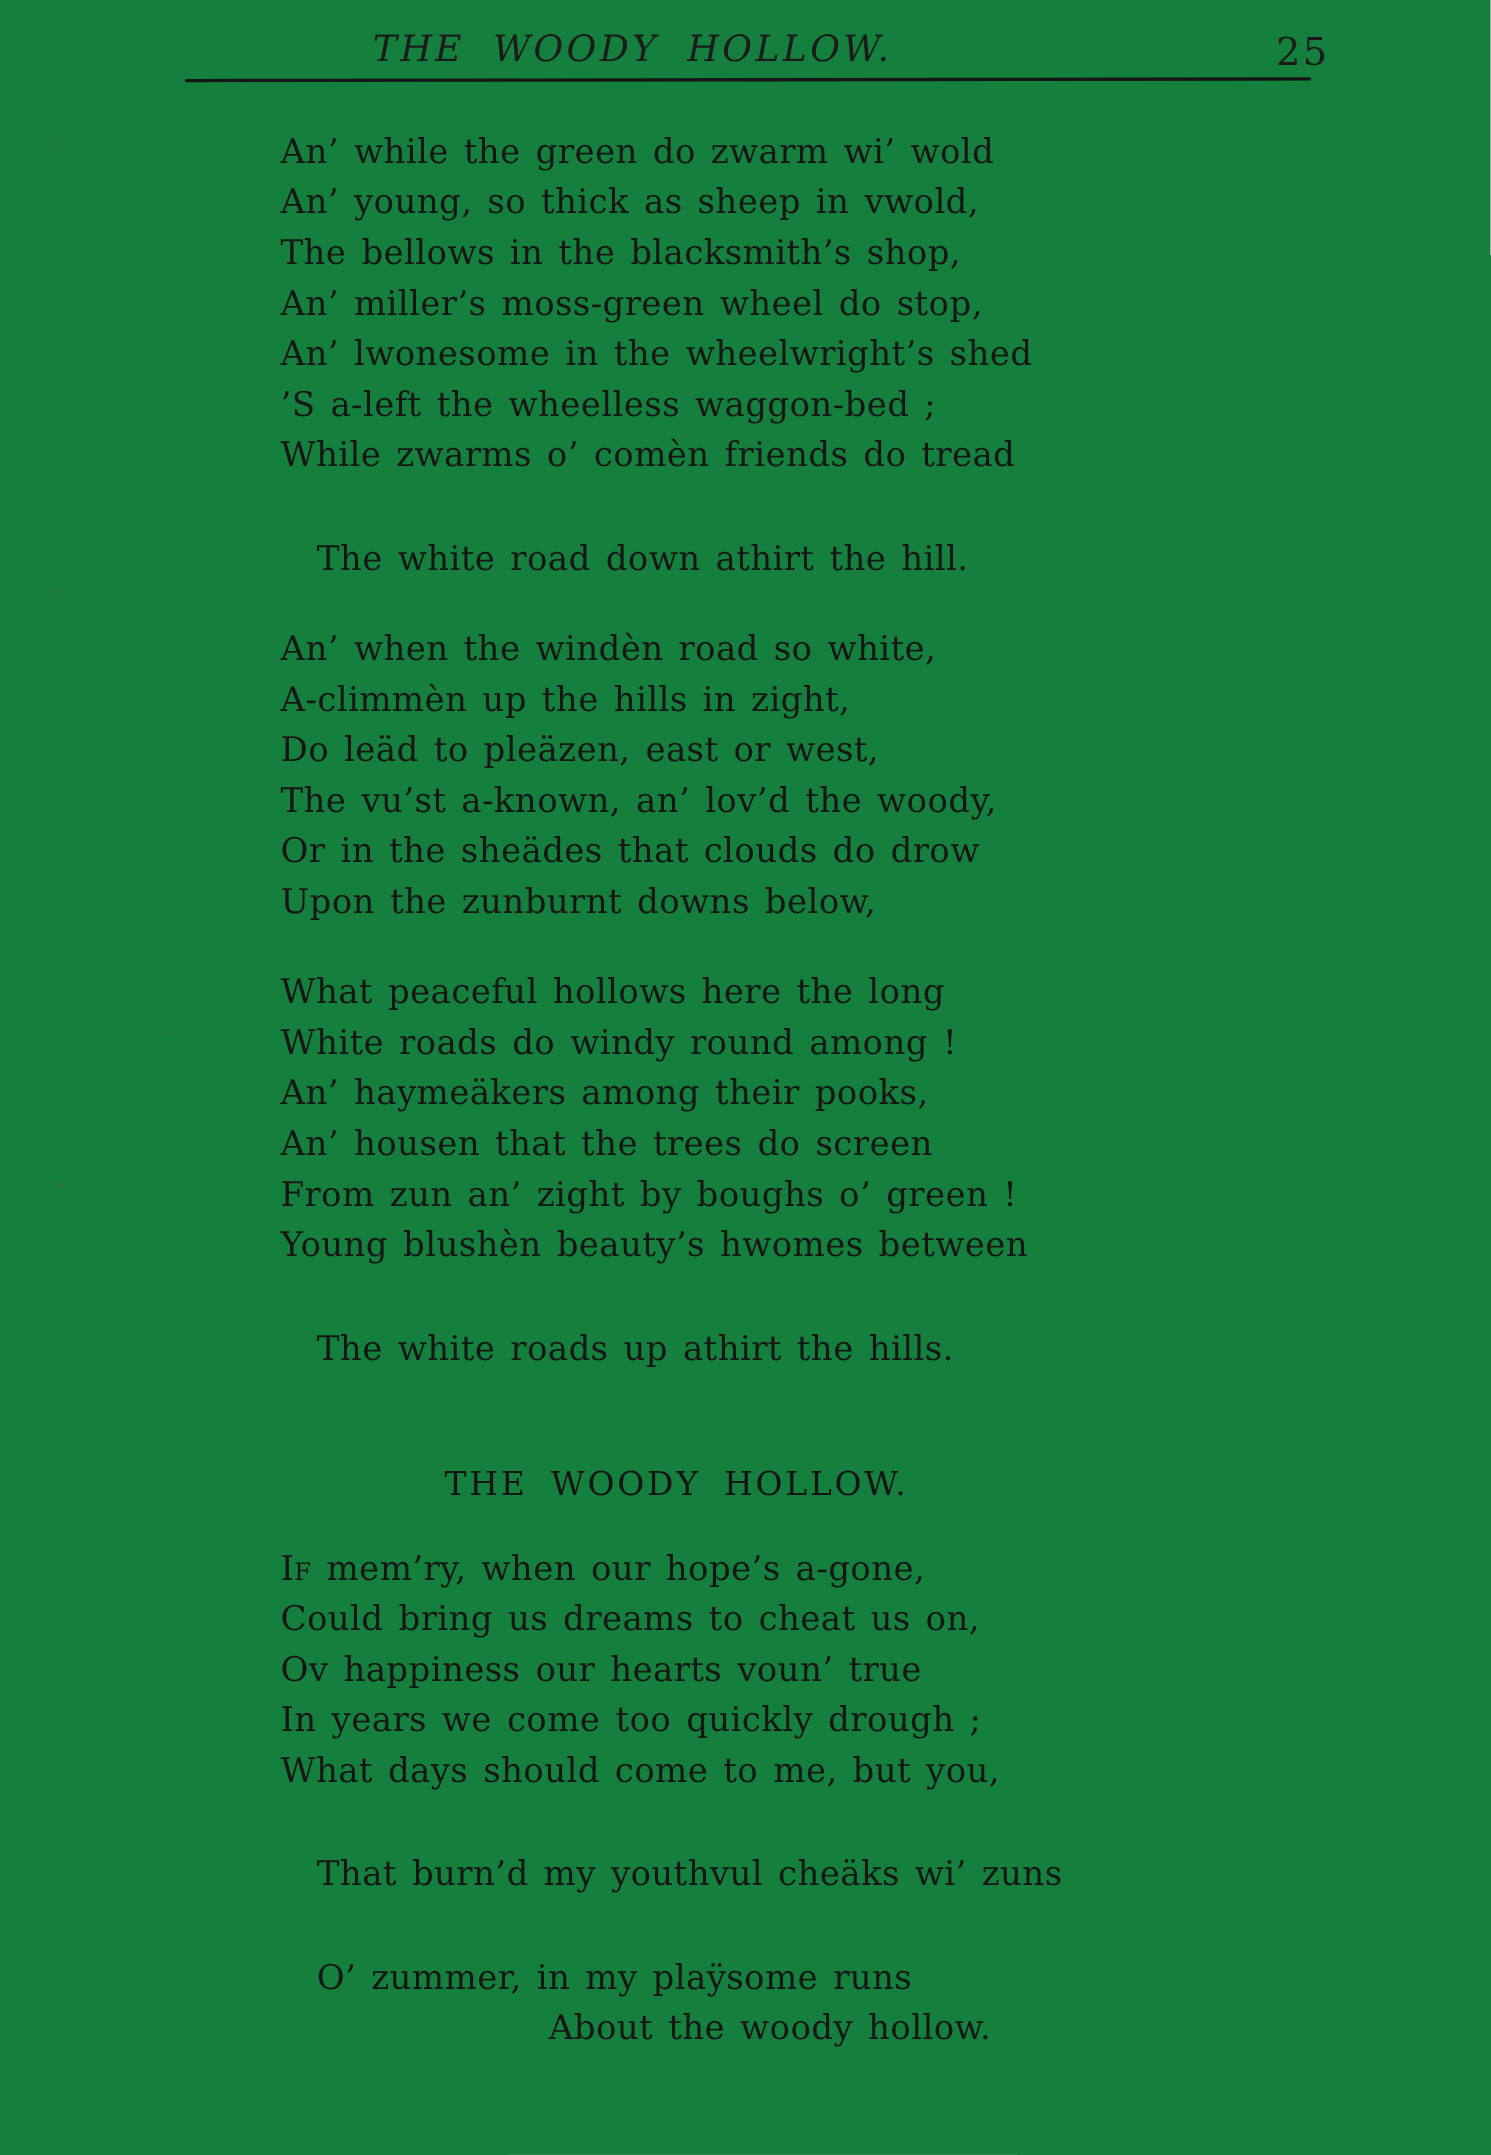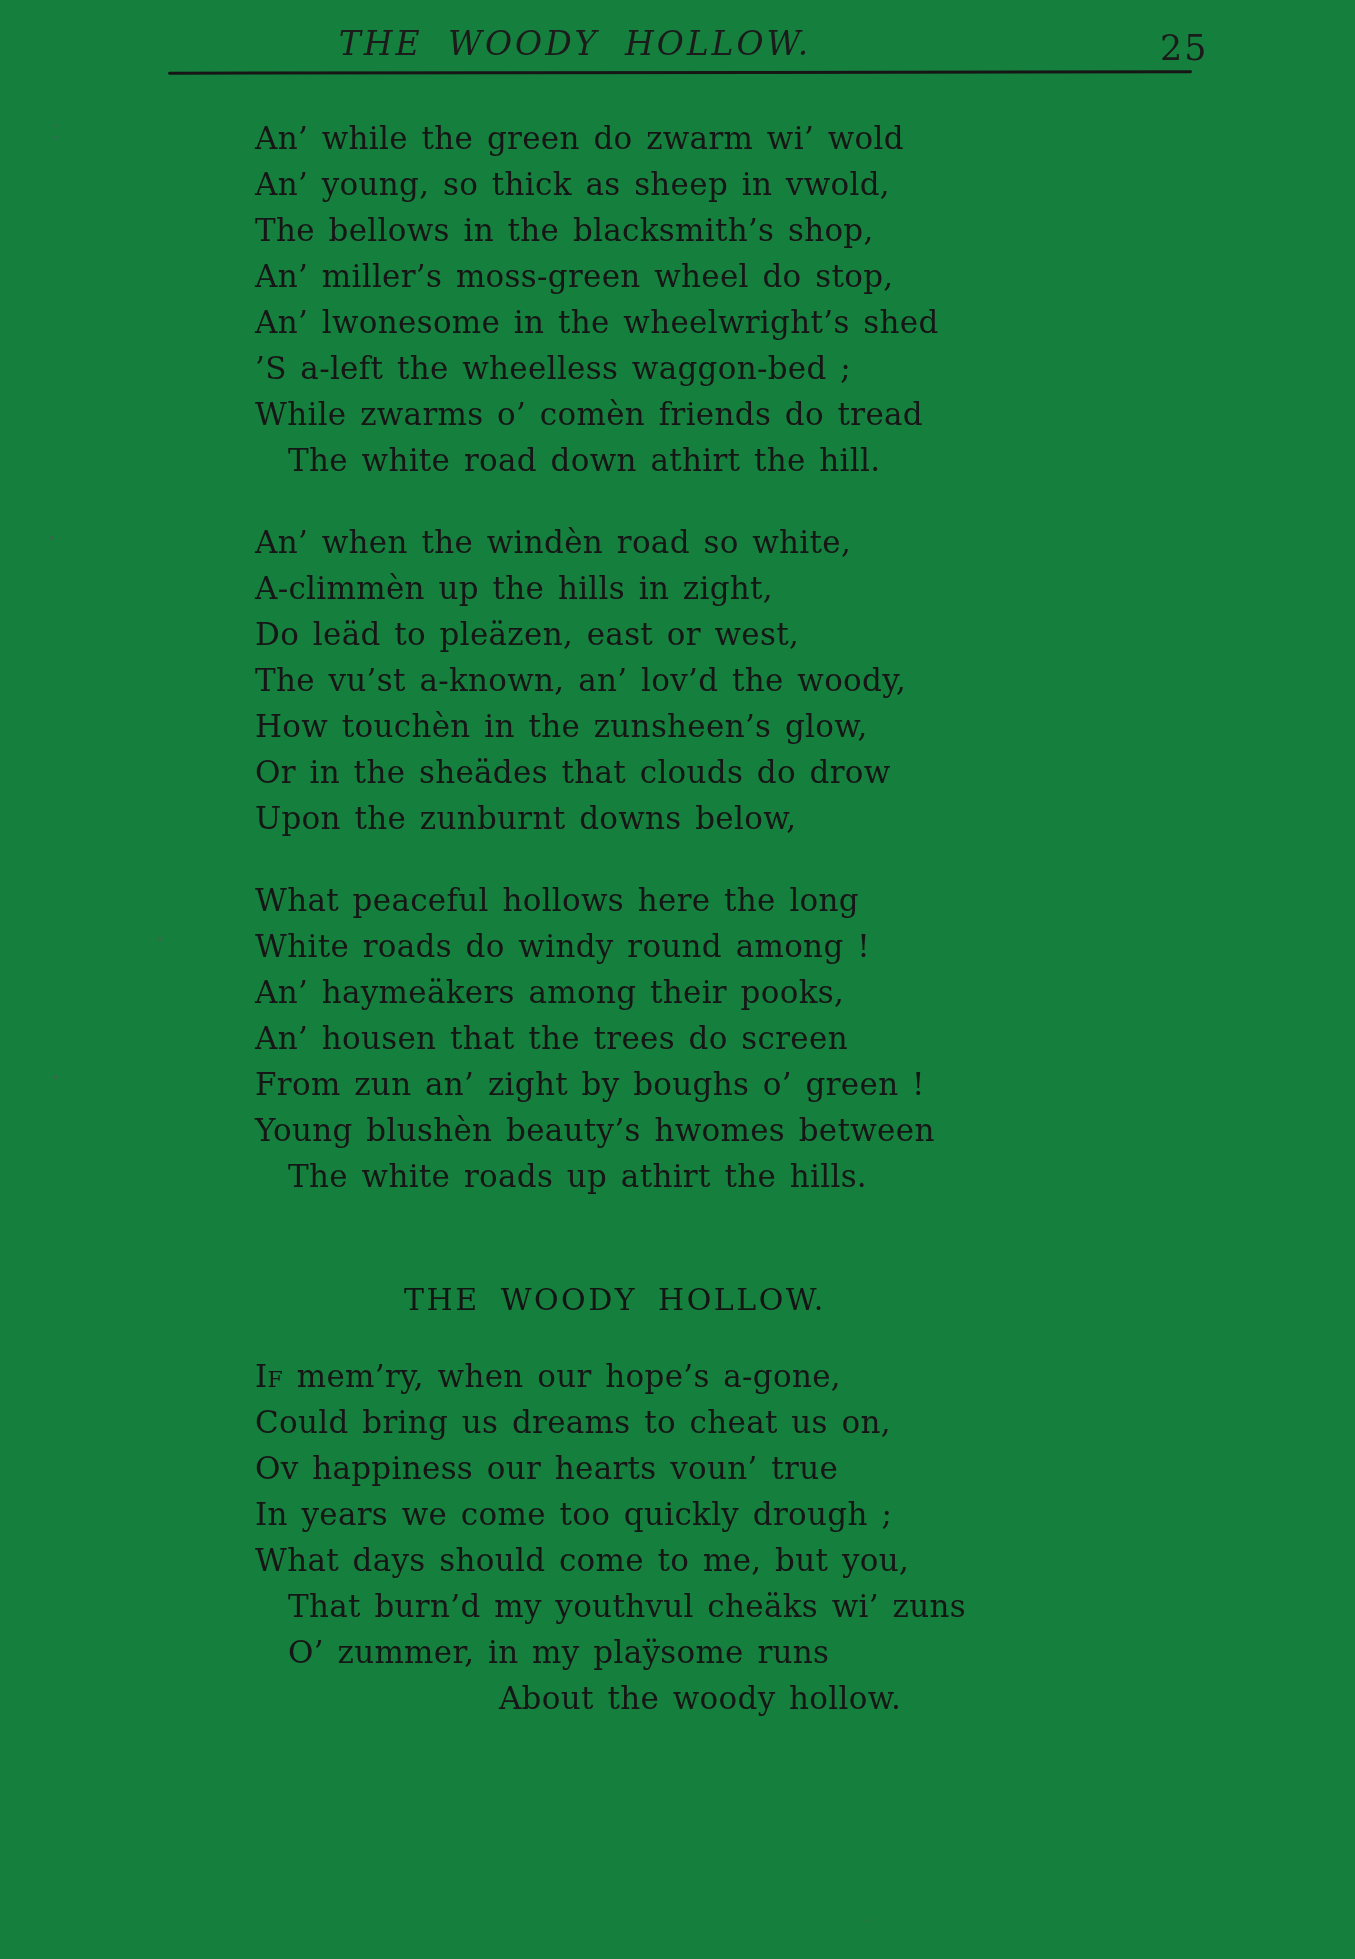--- a/index.html
+++ b/index.html
@@ -55,21 +55,21 @@
     width: 820px;
     font-size: 31px;
   }
   .line {
     height: 46px;
     line-height: 46px;
     white-space: nowrap;
     letter-spacing: 0.3px;
     word-spacing: 3.5px;
   }
-  .indent-1 { padding-left: 33px; }
+  .indent-1 { padding-left: 33px; margin-top: 48px; }
   .indent-2 { padding-left: 70px; text-align: center; }
   .stanza + .stanza { margin-top: 36px; }
   .section-heading {
     margin-top: 78px;
     margin-bottom: 30px;
     width: 720px;
     height: 46px;
     line-height: 46px;
     text-align: center;
     font-size: 30px;
@@ -113,21 +113,20 @@
         <div class="line">’S a-left the wheelless waggon-bed ;</div>
         <div class="line">While zwarms o’ comèn friends do tread</div>
         <div class="line indent-1">The white road down athirt the hill.</div>
       </div>
 
       <div class="stanza">
         <div class="line">An’ when the windèn road so white,</div>
         <div class="line">A-climmèn up the hills in zight,</div>
         <div class="line">Do leäd to pleäzen, east or west,</div>
         <div class="line">The vu’st a-known, an’ lov’d the woody,</div>
-        <div class="line">How touchèn in the zunsheen’s glow,</div>
         <div class="line">Or in the sheädes that clouds do drow</div>
         <div class="line">Upon the zunburnt downs below,</div>
       </div>
 
       <div class="stanza">
         <div class="line">What peaceful hollows here the long</div>
         <div class="line">White roads do windy round among !</div>
         <div class="line">An’ haymeäkers among their pooks,</div>
         <div class="line">An’ housen that the trees do screen</div>
         <div class="line">From zun an’ zight by boughs o’ green !</div>

